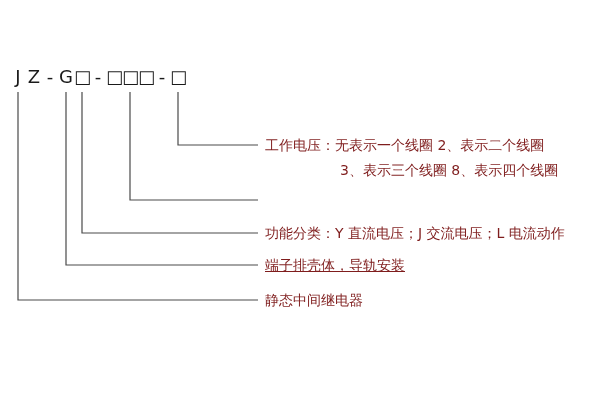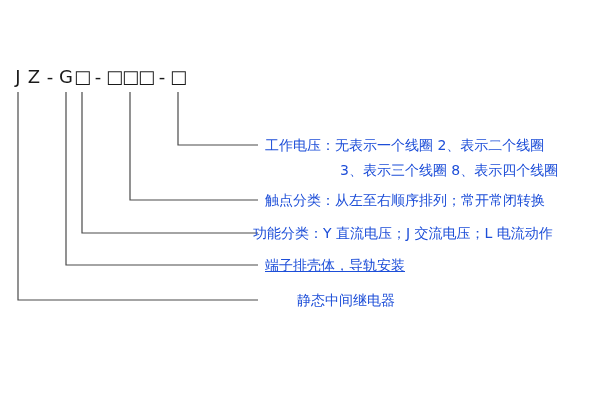--- a/index.html
+++ b/index.html
@@ -39,29 +39,29 @@
   }
   svg.connectors polyline {
     fill: none;
     stroke: #4a4a4a;
     stroke-width: 1.2;
   }
   .label {
     position: absolute;
     font-size: 14px;
     line-height: 20px;
-    color: #1d4ed8;
+    color: #7f1d1d;
     white-space: nowrap;
   }
   .lbl-wv1 { left: 265px; top: 135px; }
   .lbl-wv2 { left: 340px; top: 160px; }
   .lbl-contact { left: 265px; top: 190px; }
-  .lbl-function { left: 253px; top: 223px; text-align: center; }
+  .lbl-function { left: 265px; top: 223px; text-align: center; }
   .lbl-terminal { left: 265px; top: 255px; text-decoration: underline; }
-  .lbl-relay { left: 265px; top: 290px; margin-left: 32px; }
+  .lbl-relay { left: 265px; top: 290px; }
 </style>
 </head>
 <body>
 
 <div class="canvas">
 
   <div class="model-code">
     <span class="ch">J</span>
     <span class="ch">Z</span>
     <span class="ch">-</span>
@@ -78,18 +78,17 @@
   <svg class="connectors" viewBox="0 0 600 400" xmlns="http://www.w3.org/2000/svg">
     <polyline points="18,92 18,300 258,300"></polyline>
     <polyline points="66,92 66,265 258,265"></polyline>
     <polyline points="82,92 82,233 258,233"></polyline>
     <polyline points="130,92 130,200 258,200"></polyline>
     <polyline points="178,92 178,145 258,145"></polyline>
   </svg>
 
   <div class="label lbl-wv1">工作电压：无表示一个线圈    2、表示二个线圈</div>
   <div class="label lbl-wv2">3、表示三个线圈    8、表示四个线圈</div>
-  <div class="label lbl-contact">触点分类：从左至右顺序排列；常开常闭转换</div>
   <div class="label lbl-function">功能分类：Y 直流电压；J 交流电压；L 电流动作</div>
   <div class="label lbl-terminal">端子排壳体，导轨安装</div>
   <div class="label lbl-relay">静态中间继电器</div>
 
 </div>
 
 </body></html>

